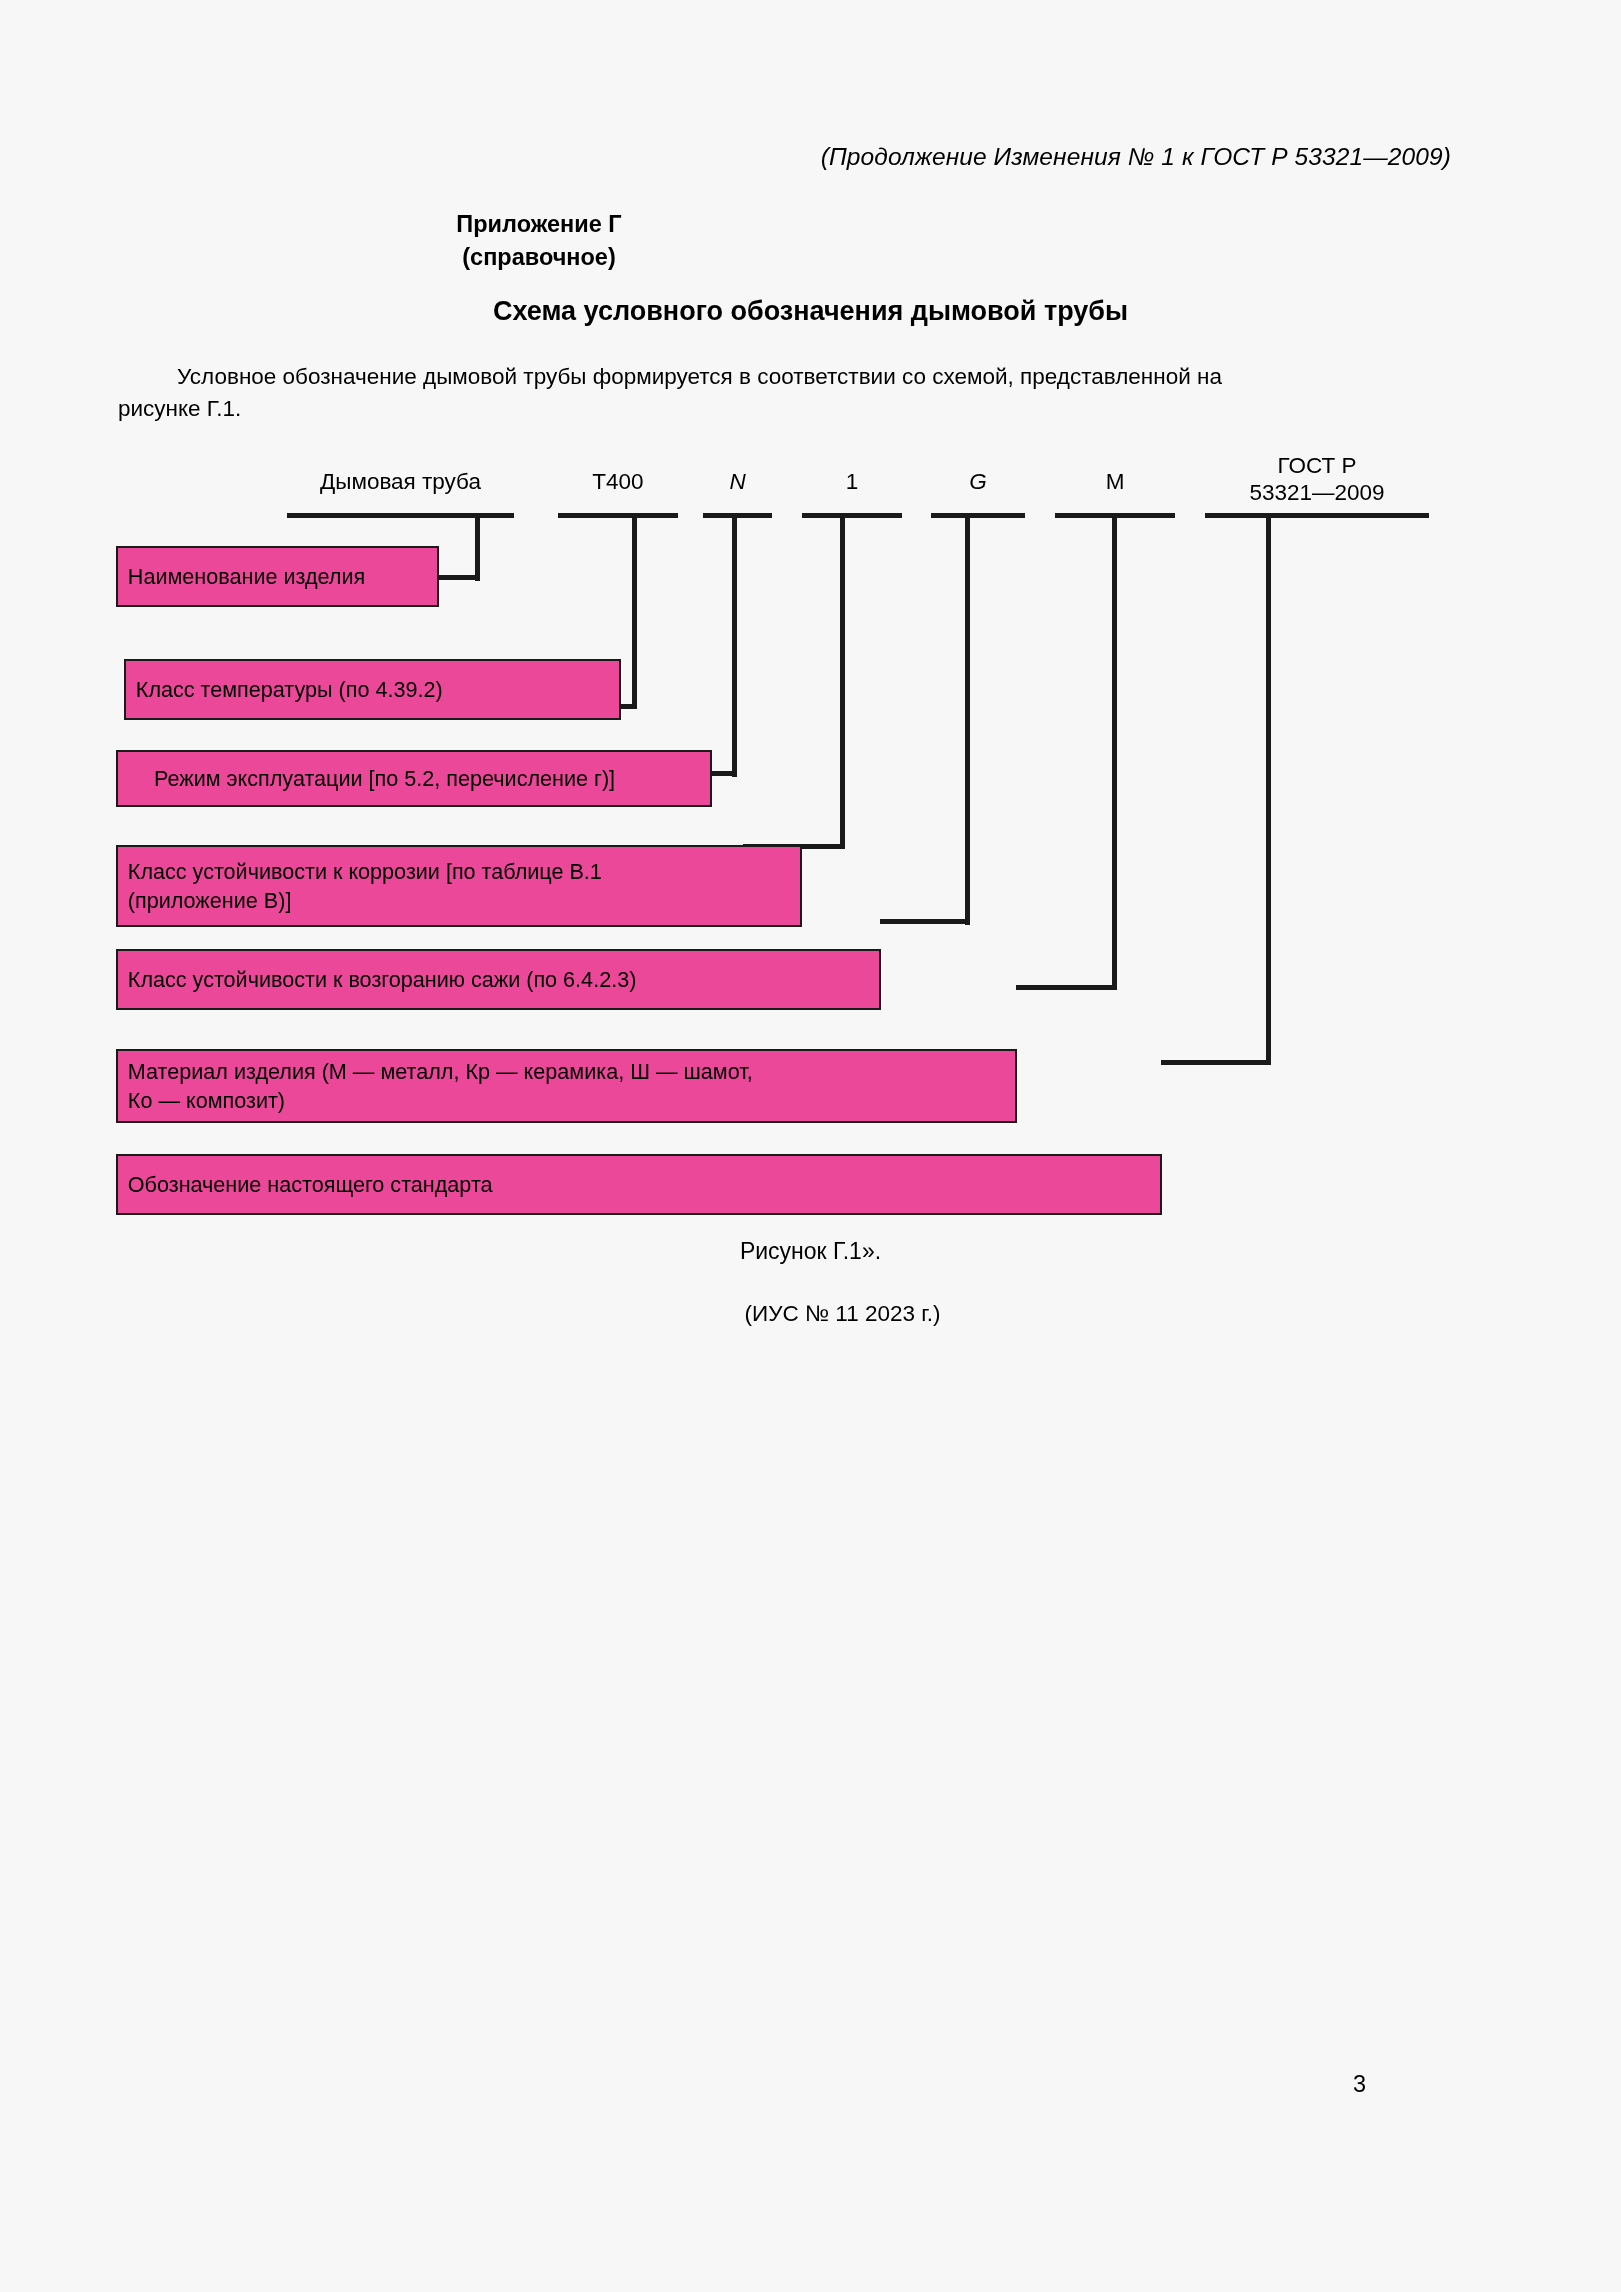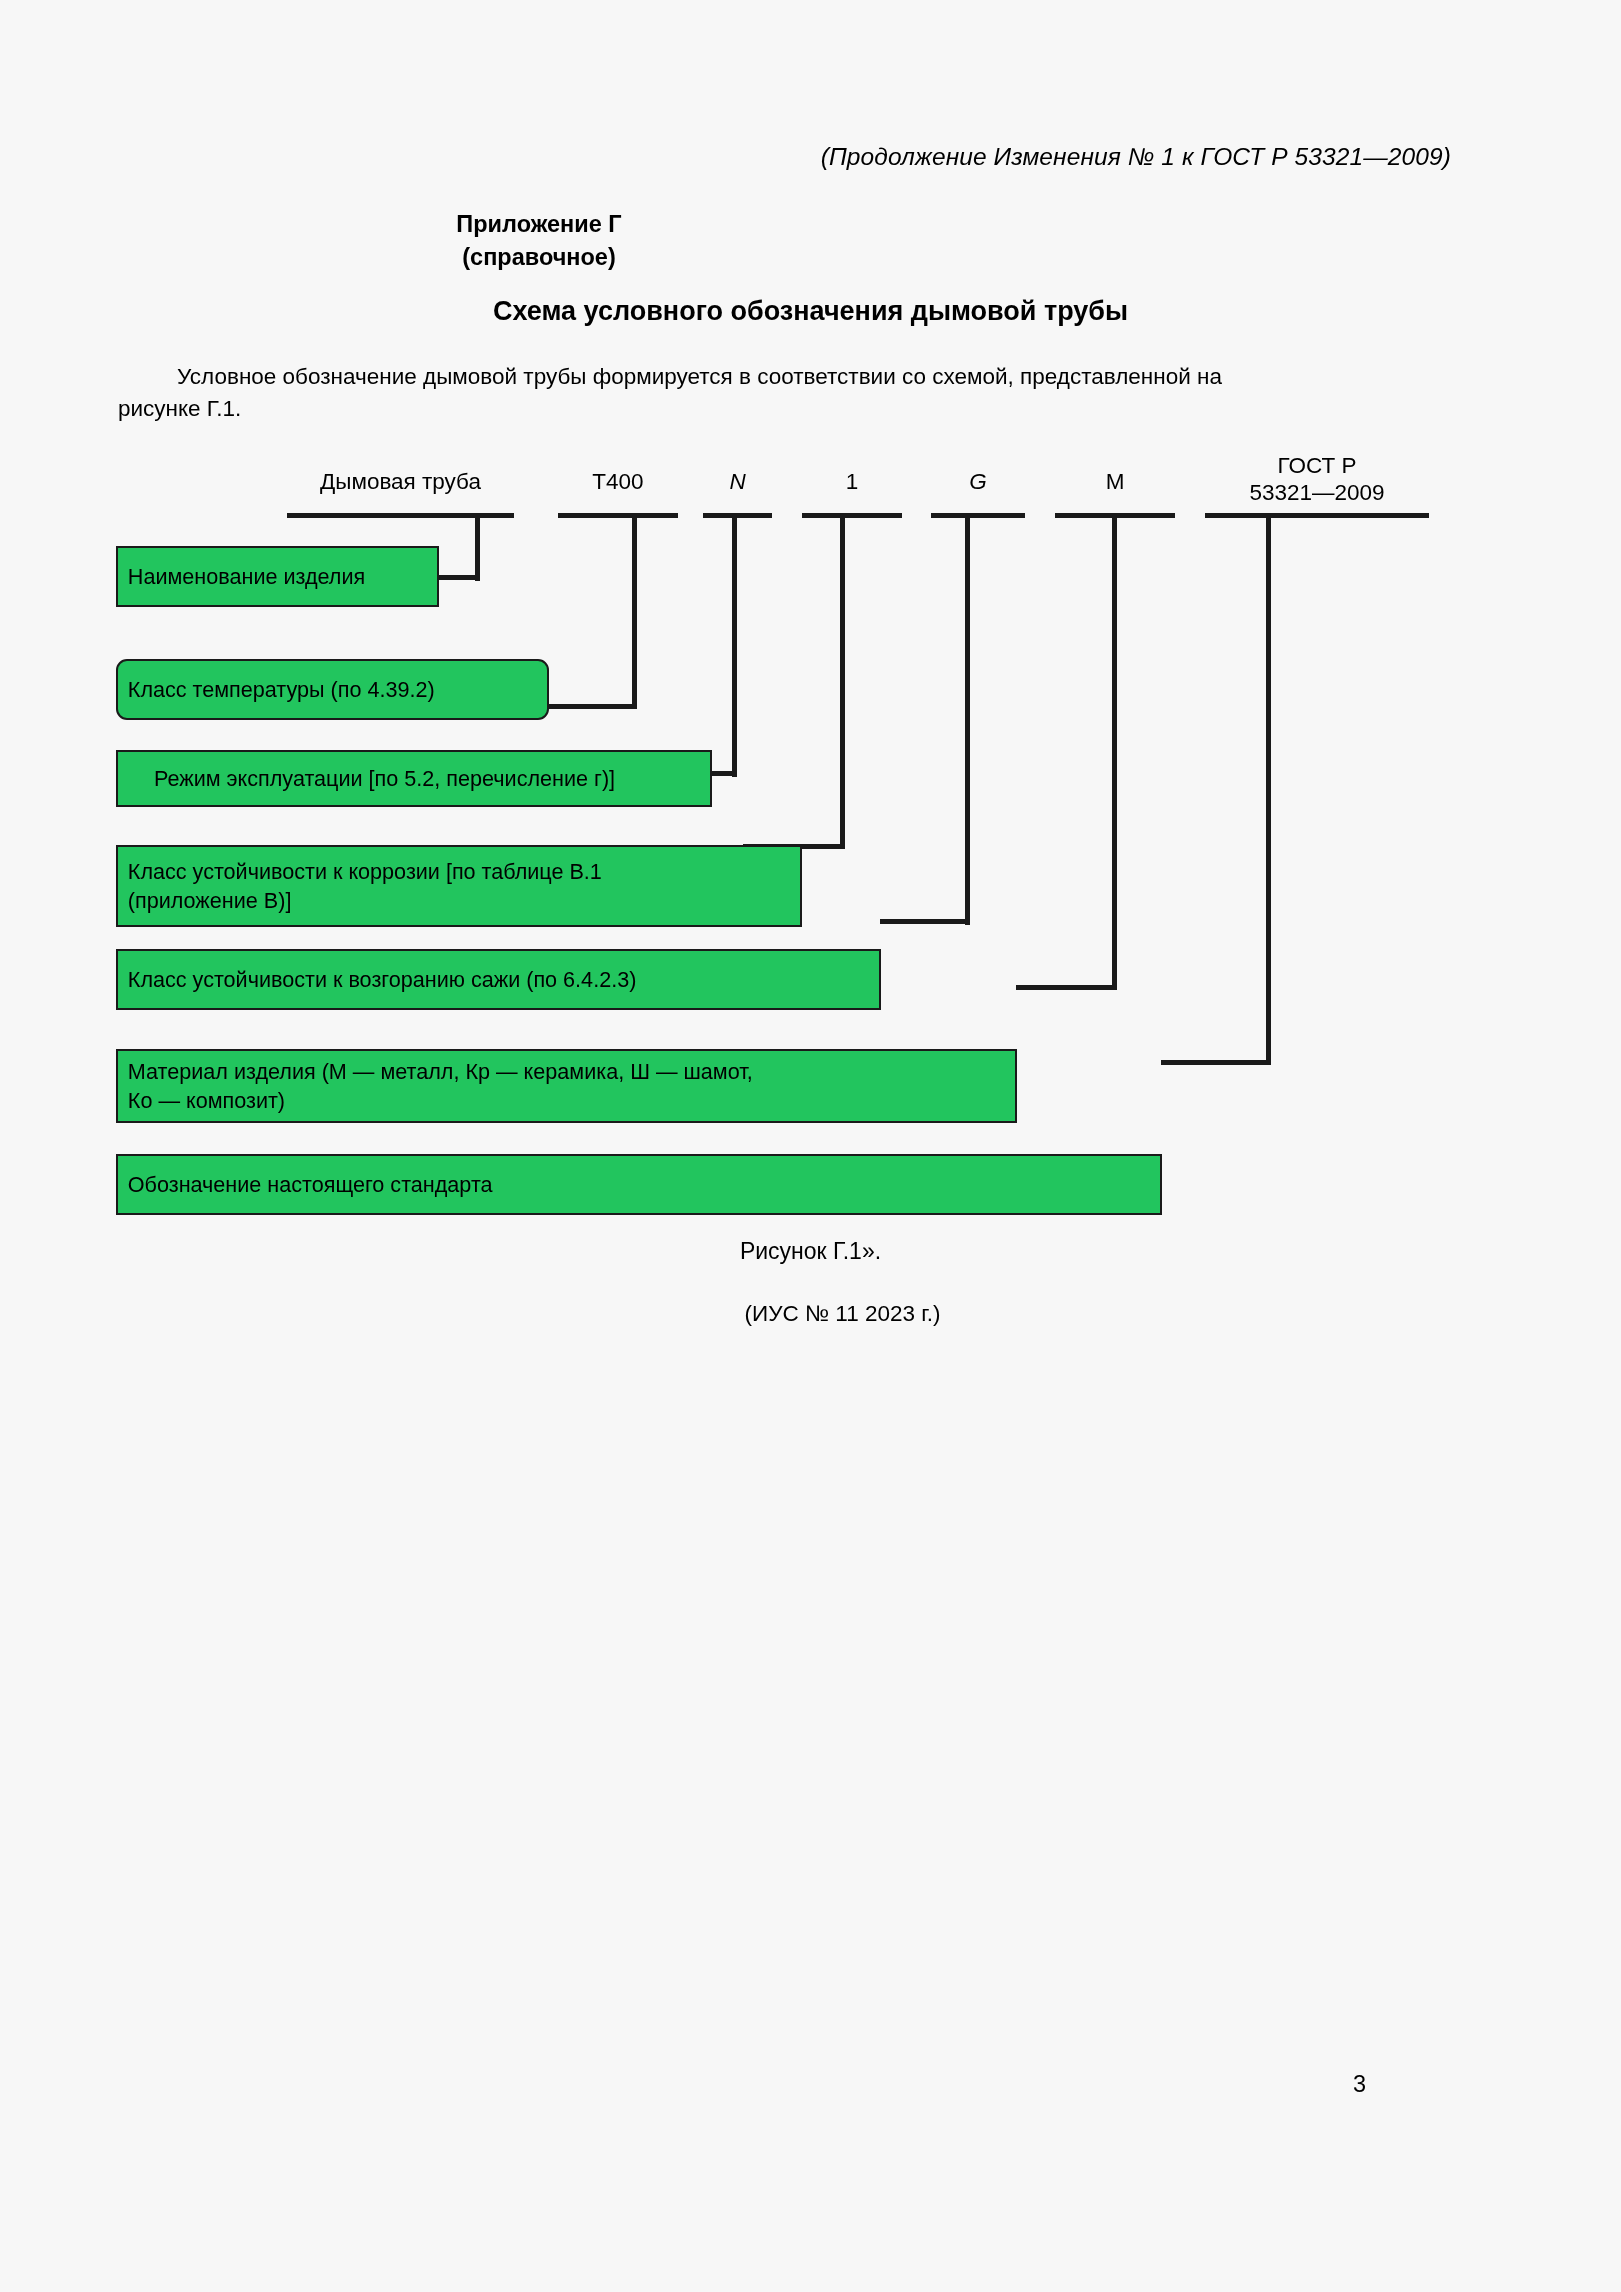--- a/index.html
+++ b/index.html
@@ -102,21 +102,21 @@
   .stub {
     position: absolute;
     height: 4.9px;
     background: #1a1a1a;
   }
 
   
   .box {
     position: absolute;
     border: 2px solid #1a1a1a;
-    background: #22c55e;
+    background: #ec4899;
     box-sizing: border-box;
     font-size: 21.6px;
     line-height: 29px;
     padding: 7.8px 9.8px 7.8px 9.8px;
     display: flex;
     align-items: center;
   }
   .box span { display: block; }
 
   
@@ -199,21 +199,21 @@
     <div class="stub" style="left:652px; top:771px; width:85px;"></div>
     <div class="stub" style="left:743px; top:844px; width:102px;"></div>
     <div class="stub" style="left:880px; top:919px; width:90px;"></div>
     <div class="stub" style="left:1016px; top:985px; width:101px;"></div>
     <div class="stub" style="left:1161px; top:1060px; width:110px;"></div>
 
     <div class="box" style="left:116px; top:546px; width:323px; height:61px;">
       <span>Наименование изделия</span>
     </div>
 
-    <div class="box" style="left:116px; top:659px; width:433px; height:61px;border-radius:11px;">
+    <div class="box" style="left:124px; top:659px; width:497px; height:61px;">
       <span>Класс температуры (по 4.39.2)</span>
     </div>
 
     <div class="box" style="left:116px; top:750px; width:596px; height:57px;padding-left:36px;">
       <span>Режим эксплуатации [по 5.2, перечисление г)]</span>
     </div>
 
     <div class="box" style="left:116px; top:845px; width:686px; height:82px;">
       <span>
         <span>Класс устойчивости к коррозии [по таблице В.1</span>

